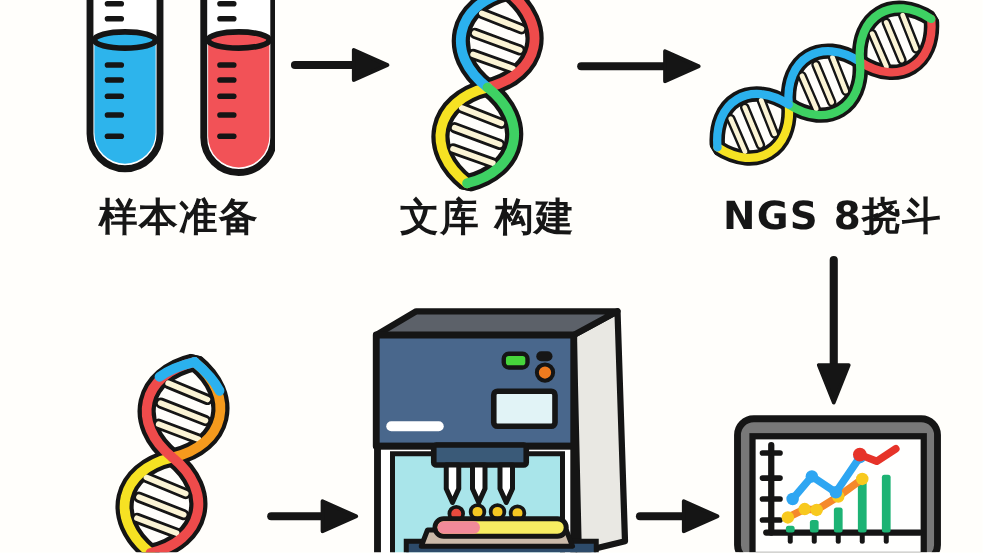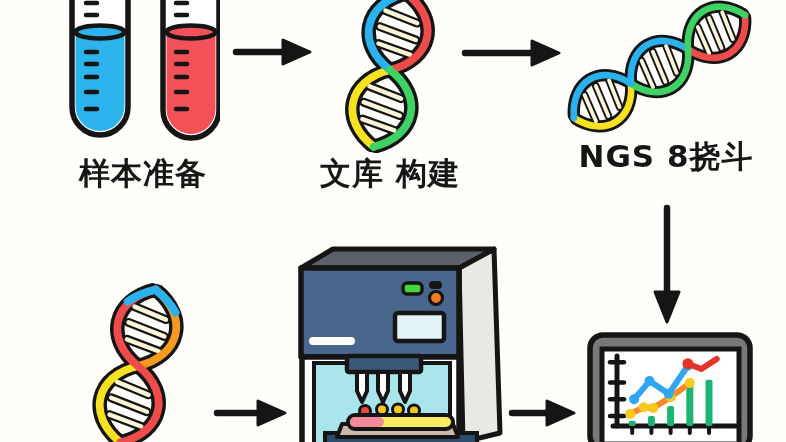--- a/index.html
+++ b/index.html
@@ -120,21 +120,21 @@
       <path class="strand-color" stroke="#2bb1ee" d="M50,75 C15,92 15,128 50,145"></path>
       <path class="strand-color" stroke="#f6e223" d="M50,145 C85,162 85,198 50,215"></path>
       <path class="strand-color" stroke="#3ed163" d="M50,5 C15,22 15,58 50,75"></path>
       <path class="strand-color" stroke="#3ed163" d="M50,75 C85,92 85,128 50,145"></path>
       <path class="strand-color" stroke="#2bb1ee" d="M50,145 C15,162 15,198 50,215"></path>
     </svg>
   </div>
 
   <div class="step-label" style="left:287px;top:153px;width:206px;">文库 构建</div>
   <div class="step-label" style="left:40px;top:153px;width:206px;">样本准备</div>
-  <div class="step-label" style="left:560px;top:136px;width:212px;">NGS 8挠斗</div>
+  <div class="step-label" style="left:560px;top:152px;width:212px;">NGS 8挠斗</div>
 
   <svg class="abs" style="left:653px;top:204px;" width="28" height="122" viewBox="0 0 28 122">
     <line class="arrow-line" x1="14" y1="4" x2="14" y2="90"></line>
     <polygon class="arrow-head" points="14,118 2,88 26,88"></polygon>
   </svg>
 
   <div class="dna-wrap" style="left:78px;top:282px;width:120px;height:168px;transform:rotate(13deg);">
     <svg width="120" height="168" viewBox="0 0 100 150">
       <g class="rung-black">
         <line x1="35" y1="24" x2="65" y2="29"></line>

